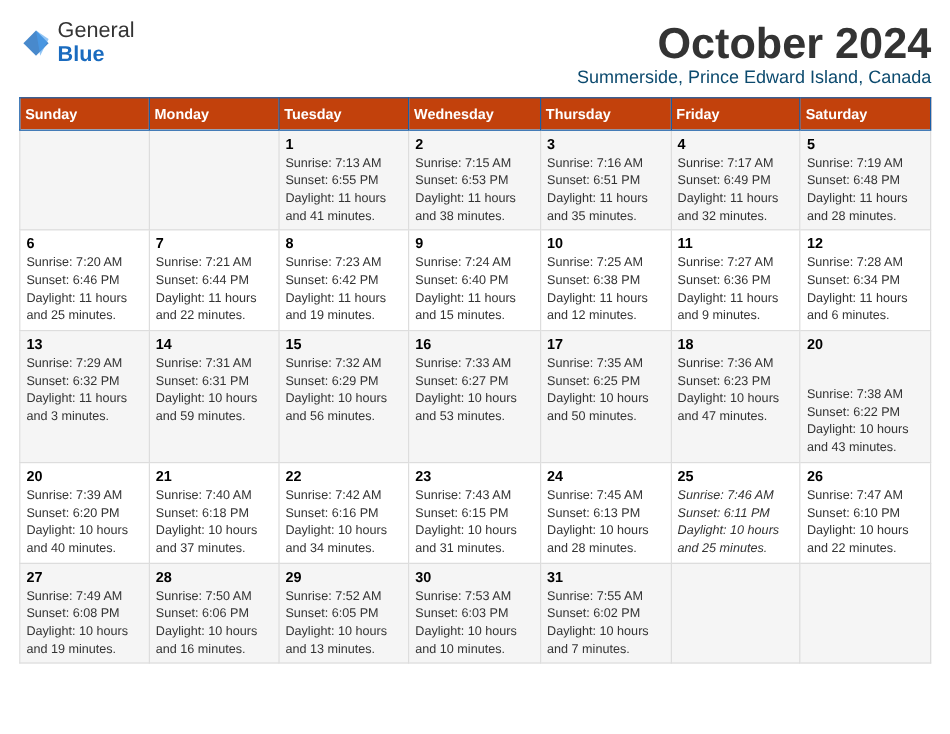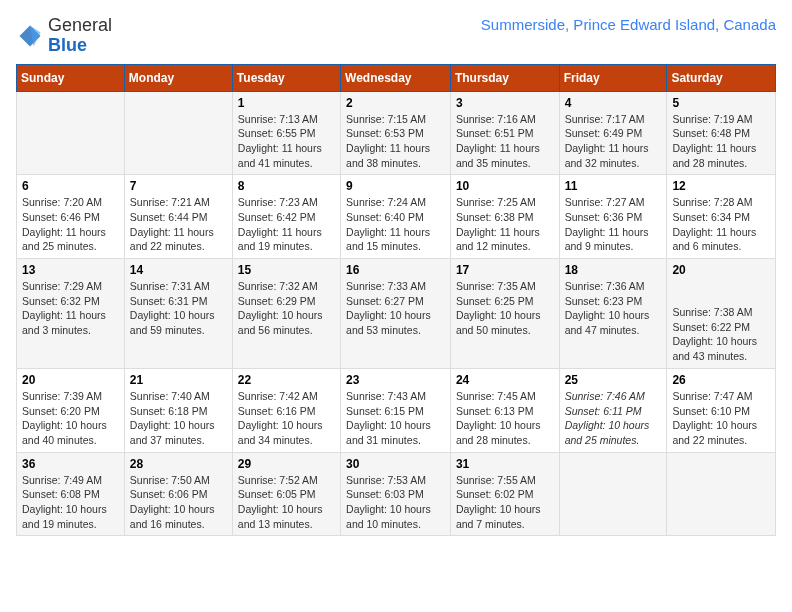--- a/index.html
+++ b/index.html
@@ -44,21 +44,21 @@
       text-align: right;
     }
     .month-title {
       font-size: 36px;
       font-weight: bold;
       color: #333;
       line-height: 1.1;
     }
     .subtitle {
       font-size: 15px;
-      color: #3b82f6;
+      color: #0c4a6e;
     }
     table {
       width: 100%;
       border-collapse: collapse;
       font-size: 11px;
     }
     thead tr {
       background-color: #c2410c;
       color: #fff;
     }
@@ -108,20 +108,21 @@
     <svg class="logo-icon" viewBox="0 0 40 40" xmlns="http://www.w3.org/2000/svg">
       <path d="M20 5 L35 20 L20 35 L5 20 Z" fill="#1a6bbf" opacity="0.8"></path>
       <path d="M20 5 L35 15 L25 35 Z" fill="#4a9fef" opacity="0.6"></path>
     </svg>
     <div class="logo-text">
       <span class="logo-general">General</span>
       <span class="logo-blue">Blue</span>
     </div>
   </div>
   <div class="title-block">
+    <div class="month-title">October 2024</div>
     <div class="subtitle">Summerside, Prince Edward Island, Canada</div>
   </div>
 </div>
 
 <table>
   <thead>
     <tr>
       <th>Sunday</th>
       <th>Monday</th>
       <th>Tuesday</th>
@@ -293,21 +294,21 @@
         </td>
         <td>
           <span class="day-num">26</span>
           <div class="day-info" style="white-space: pre-line;">Sunrise: 7:47 AM
 Sunset: 6:10 PM
 Daylight: 10 hours and 22 minutes.</div>
         </td>
       </tr>
       <tr>
         <td>
-          <span class="day-num">36</span>
+          <span class="day-num">27</span>
           <div class="day-info" style="white-space: pre-line;">Sunrise: 7:49 AM
 Sunset: 6:08 PM
 Daylight: 10 hours and 19 minutes.</div>
         </td>
         <td>
           <span class="day-num">28</span>
           <div class="day-info" style="white-space: pre-line;">Sunrise: 7:50 AM
 Sunset: 6:06 PM
 Daylight: 10 hours and 16 minutes.</div>
         </td>

